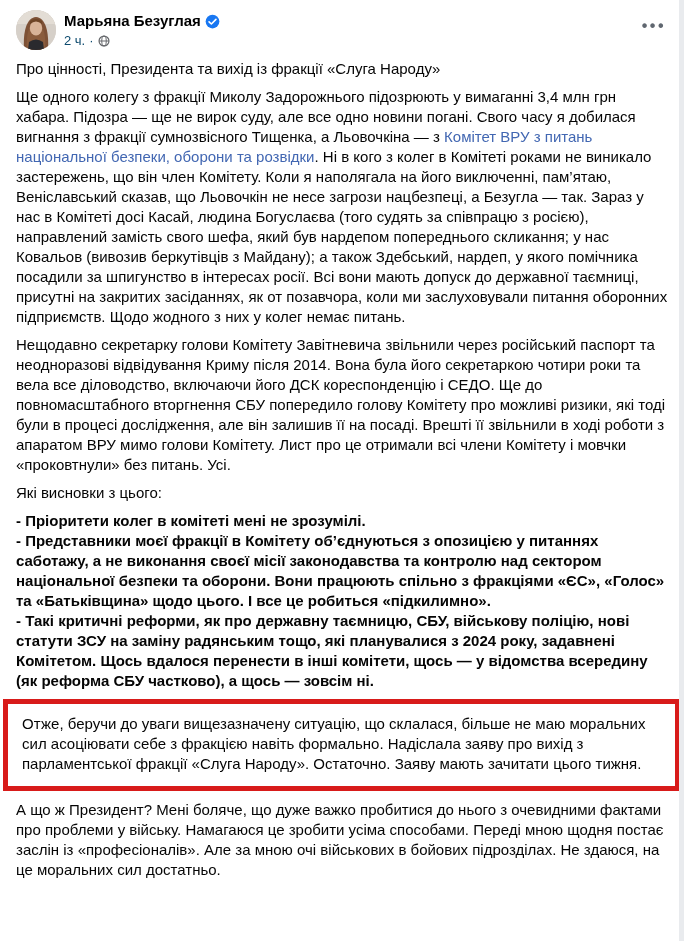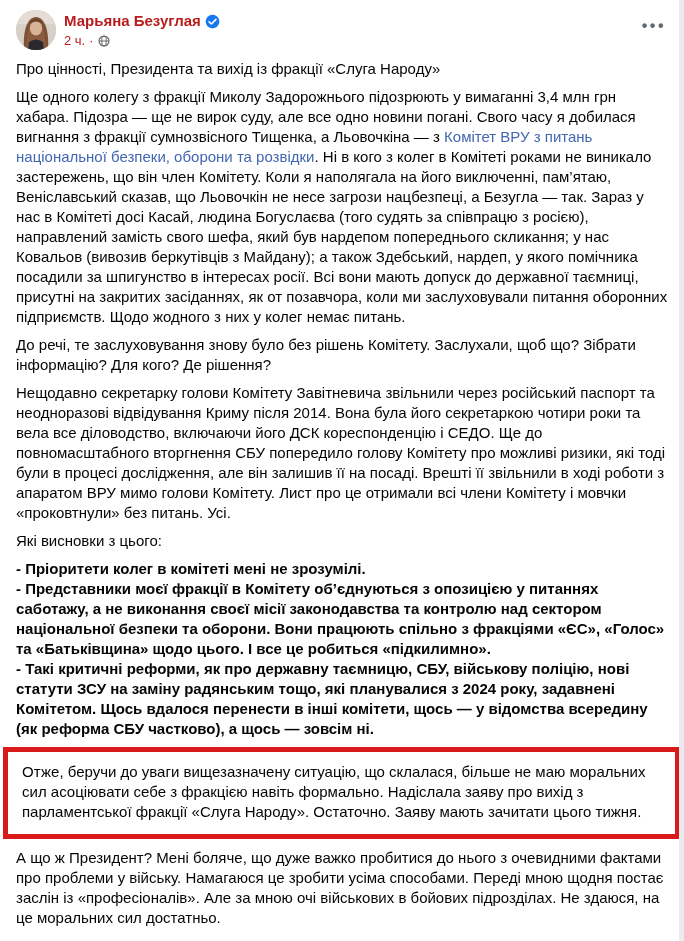--- a/index.html
+++ b/index.html
@@ -8,24 +8,24 @@
     background:#ffffff;color:#050505;
     font-family:"Liberation Sans","DejaVu Sans",sans-serif;
   }
   .edge{position:absolute;top:0;right:0;width:5px;height:941px;background:#e9ebee;}
   .card{padding:10px 16px 0 16px;}
   
   .header{display:flex;align-items:flex-start;position:relative;margin-bottom:9px;}
   .avatar{width:40px;height:40px;border-radius:50%;overflow:hidden;flex:0 0 40px;margin-right:8px;cursor:pointer;background:#d9d2cb;}
   .avatar svg{display:block;}
   .hmeta{padding-top:1px;}
-  .name-row{font-size:15px;font-weight:700;line-height:19px;color:#b91c1c;text-align:center;}
+  .name-row{font-size:15px;font-weight:700;line-height:19px;color:#000000;text-align:center;}
   .name{cursor:pointer;}
   .verified svg{width:15px;height:15px;vertical-align:-3px;margin-left:4px;}
-  .meta-row{font-size:13px;color:#b91c1c;margin-top:3px;display:flex;align-items:center;gap:4px;line-height:16px;}
+  .meta-row{font-size:13px;color:#0c4a6e;margin-top:3px;display:flex;align-items:center;gap:4px;line-height:16px;}
   .meta-row .time{cursor:pointer;}
   .globe svg{width:12px;height:12px;display:block;}
   .dots{position:absolute;right:2px;top:8px;color:#606770;font-size:16px;letter-spacing:2.5px;cursor:pointer;font-weight:700;line-height:16px;}
   
   .content{font-size:15px;line-height:20px;color:#050505;}
   .content p{margin:0 0 8px 0;}
   .bullets span{display:block;font-weight:bold;}
   .link{color:#4267b2;text-decoration:none;cursor:pointer;}
   .hlbox{border:5px solid #d81b1a;margin:5px -12px 9px -13px;padding:4px 9px 6px 8px;}
   .hlbox p{margin:6px;}
@@ -67,21 +67,20 @@
       </div>
     </div>
     <div class="dots">•••</div>
   </div>
 
   <div class="content">
     <p>Про цінності, Президента та вихід із фракції «Слуга Народу»</p>
 
     <p><span>Ще одного колегу з фракції Миколу Задорожнього підозрюють у вимаганні 3,4 млн грн хабара. Підозра — ще не вирок суду, але все одно новини погані. Свого часу я добилася вигнання з фракції сумнозвісного Тищенка, а Льовочкіна — з </span><a class="link">Комітет ВРУ з питань національної безпеки, оборони та розвідки</a><span>. Ні в кого з колег в Комітеті роками не виникало застережень, що він член Комітету. Коли я наполягала на його виключенні, пам’ятаю, Веніславський сказав, що Льовочкін не несе загрози нацбезпеці, а Безугла — так. Зараз у нас в Комітеті досі Касай, людина Богуслаєва (того судять за співпрацю з росією), направлений замість свого шефа, який був нардепом попереднього скликання; у нас Ковальов (вивозив беркутівців з Майдану); а також Здебський, нардеп, у якого помічника посадили за шпигунство в інтересах росії. Всі вони мають допуск до державної таємниці, присутні на закритих засіданнях, як от позавчора, коли ми заслуховували питання оборонних підприємств. Щодо жодного з них у колег немає питань.</span></p>
 
-    <p>До речі, те заслуховування знову було без рішень Комітету. Заслухали, щоб що? Зібрати інформацію? Для кого? Де рішення?</p>
 
     <p>Нещодавно секретарку голови Комітету Завітневича звільнили через російський паспорт та неодноразові відвідування Криму після 2014. Вона була його секретаркою чотири роки та вела все діловодство, включаючи його ДСК кореспонденцію і СЕДО. Ще до повномасштабного вторгнення СБУ попередило голову Комітету про можливі ризики, які тоді були в процесі дослідження, але він залишив її на посаді. Врешті її звільнили в ході роботи з апаратом ВРУ мимо голови Комітету. Лист про це отримали всі члени Комітету і мовчки «проковтнули» без питань. Усі.</p>
 
     <p>Які висновки з цього:</p>
 
     <p class="bullets">
       <span>- Пріоритети колег в комітеті мені не зрозумілі.</span>
       <span>- Представники моєї фракції в Комітету об’єднуються з опозицією у питаннях саботажу, а не виконання своєї місії законодавства та контролю над сектором національної безпеки та оборони. Вони працюють спільно з фракціями «ЄС», «Голос» та «Батьківщина» щодо цього. І все це робиться «підкилимно».</span>
       <span>- Такі критичні реформи, як про державну таємницю, СБУ, військову поліцію, нові статути ЗСУ на заміну радянським тощо, які планувалися з 2024 року, задавнені Комітетом. Щось вдалося перенести в інші комітети, щось — у відомства всередину (як реформа СБУ частково), а щось — зовсім ні.</span>
     </p>

